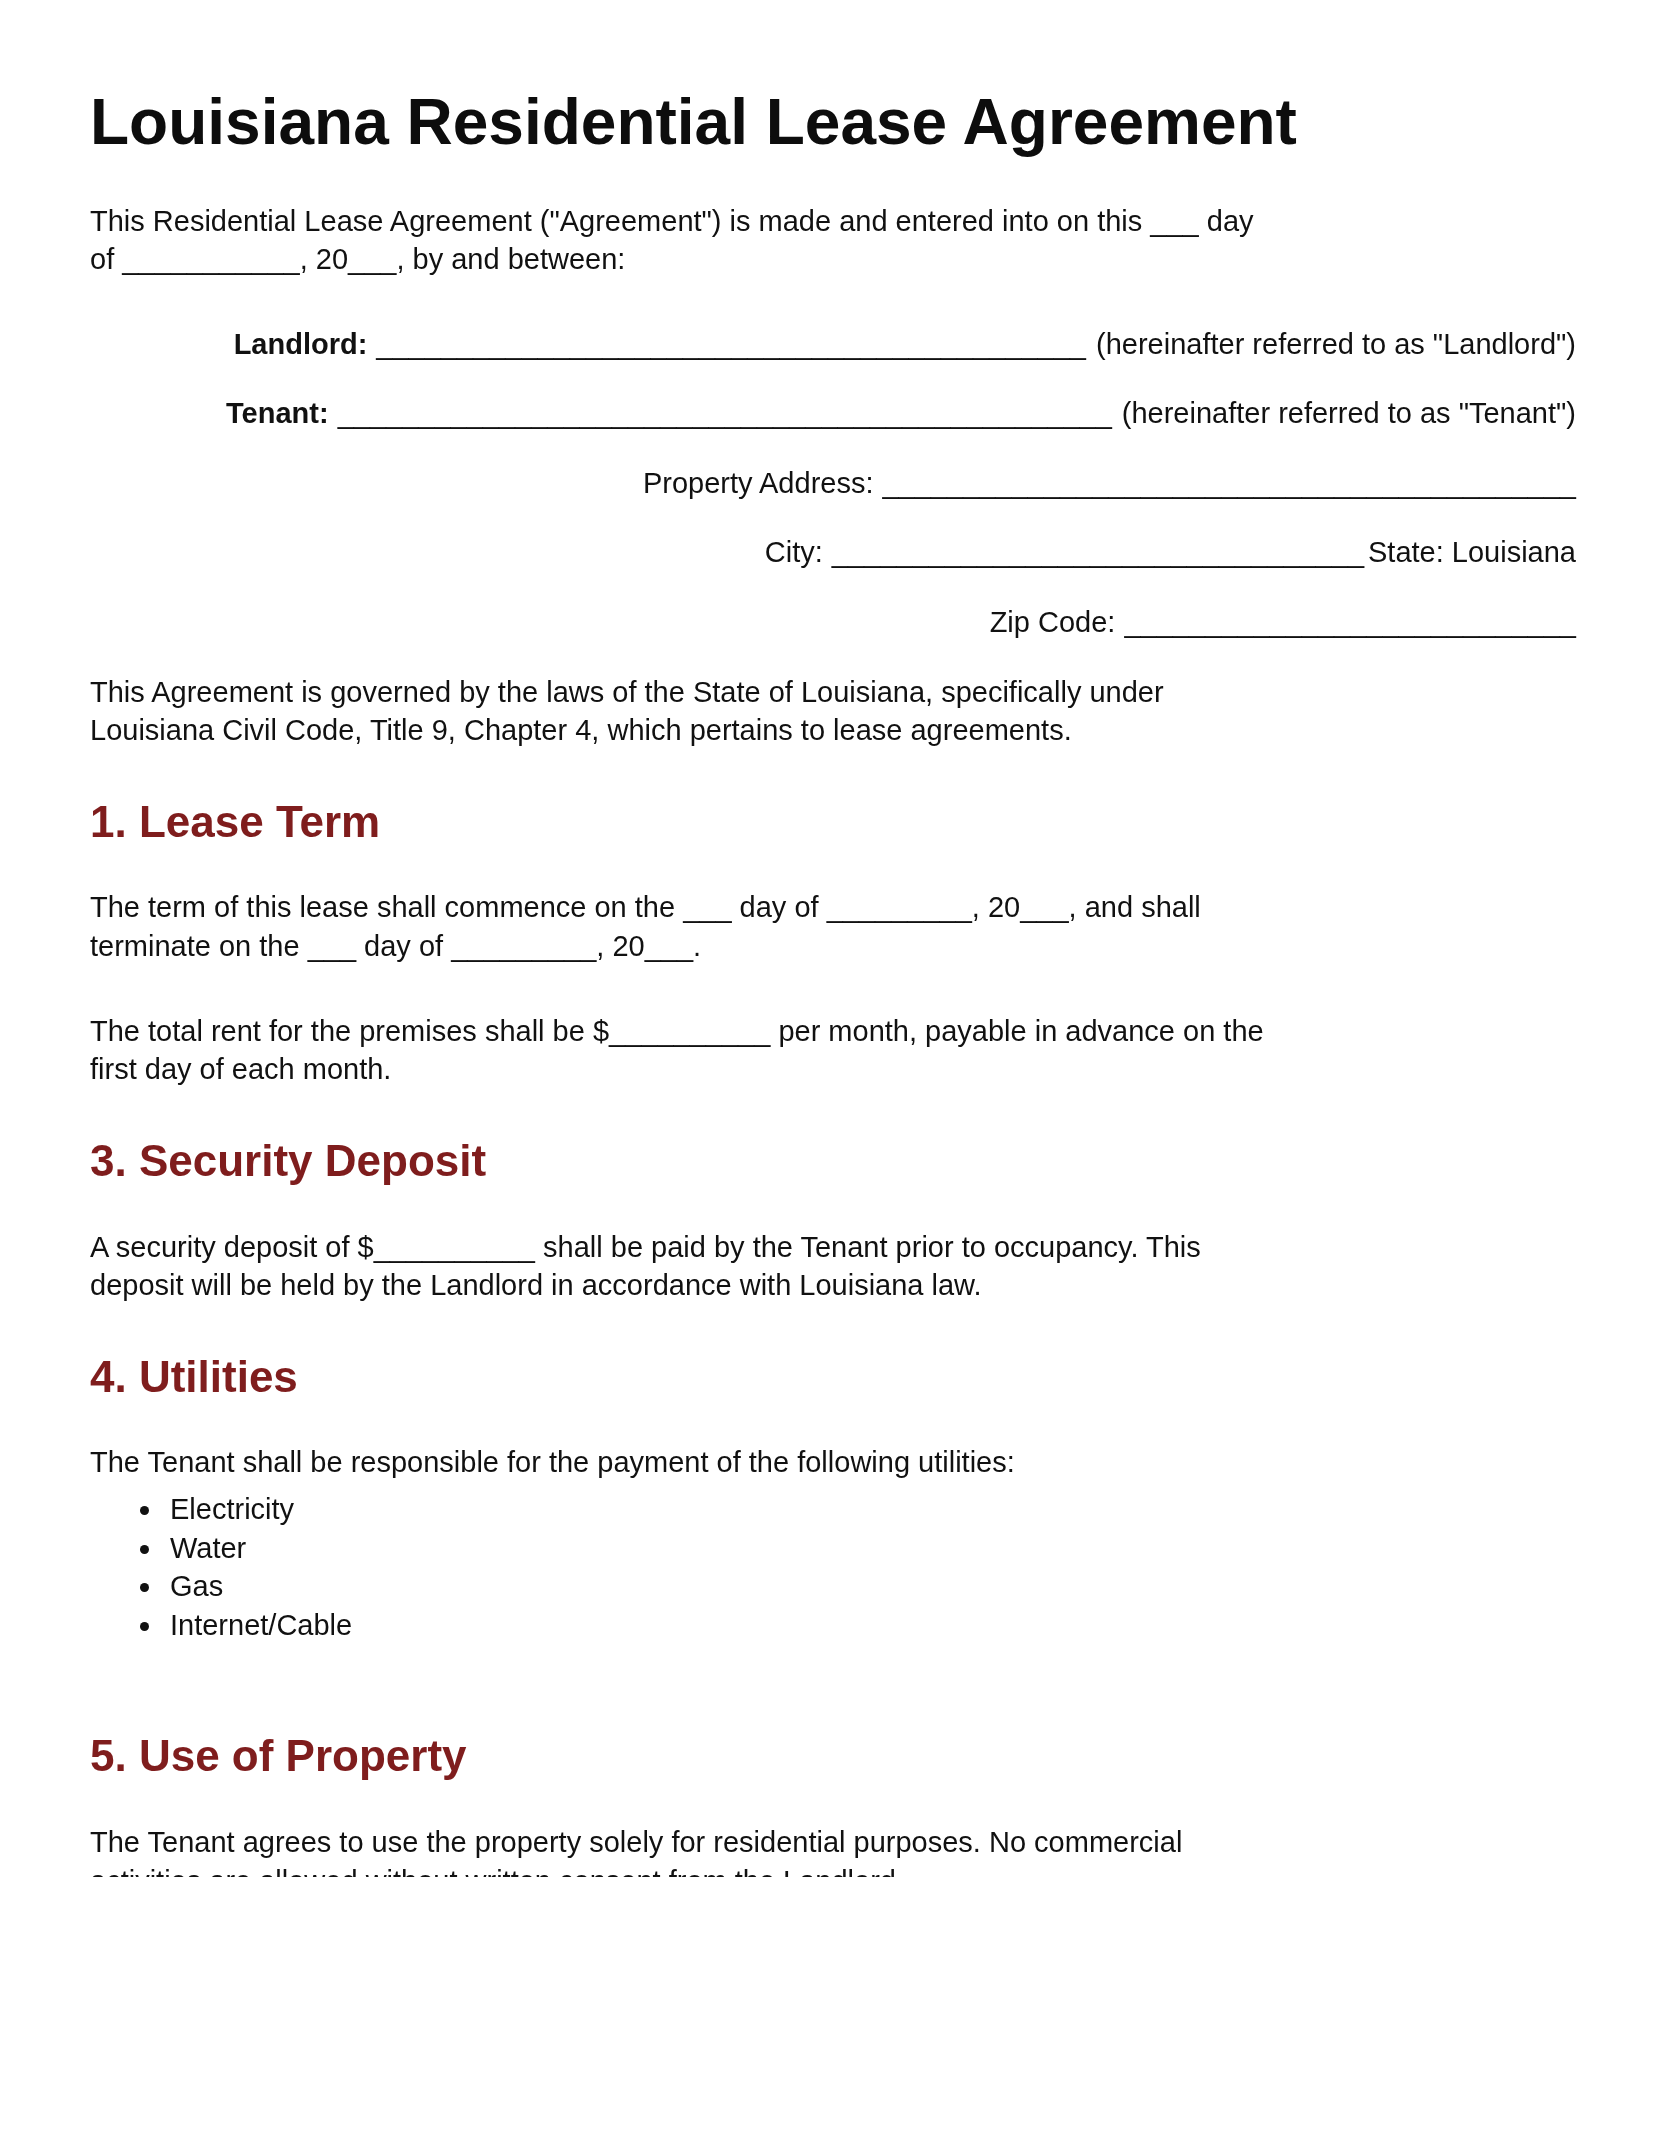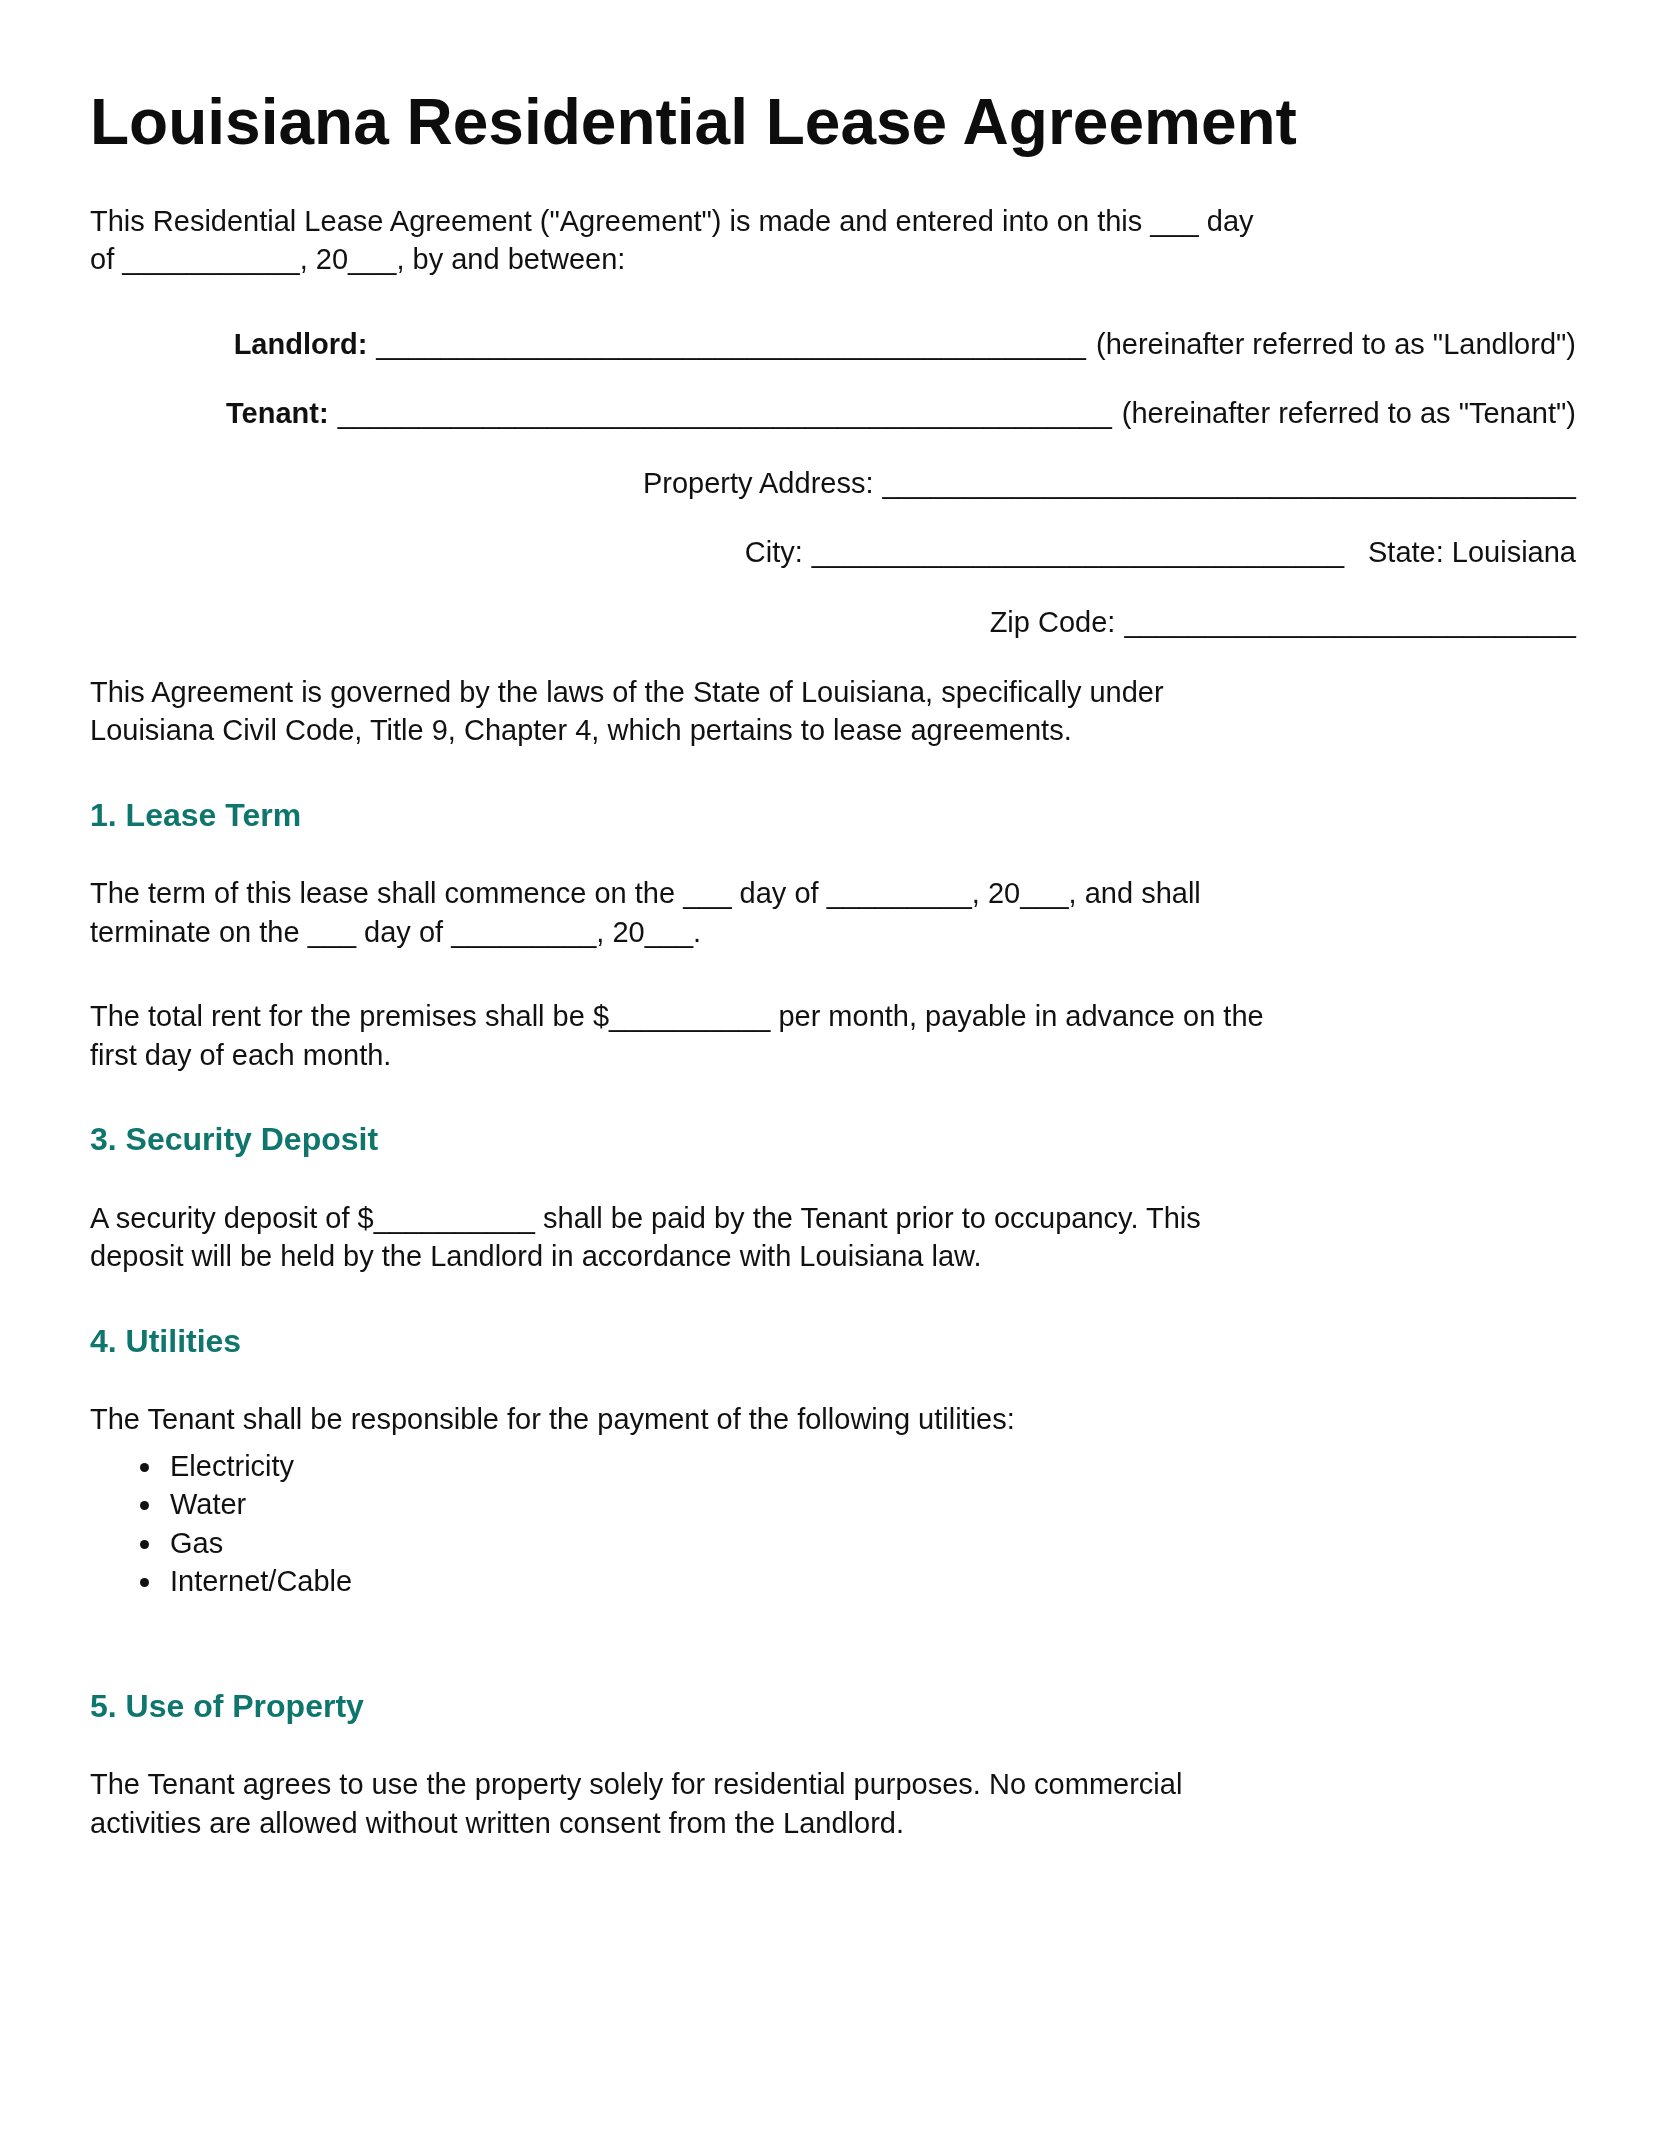--- a/index.html
+++ b/index.html
@@ -20,25 +20,25 @@
   }
   h1.doc-title {
     font-size: 64px;
     line-height: 1.15;
     font-weight: bold;
     margin: 0 0 42px 0;
     color: #0d0d0d;
     white-space: pre-line;
   }
   h2.sec-heading {
-    font-size: 32px;
+    font-size: 44px;
     line-height: 1.2;
     font-weight: bold;
     margin: 46px 0 40px 0;
-    color: #0f766e;
+    color: #7f1d1d;
   }
   p.para {
     font-size: 29px;
     line-height: 1.33;
     margin: 0 0 46px 0;
     white-space: pre-line;
   }
   p.para.tight { margin-bottom: 8px; }
   p.line {
     font-size: 29px;
@@ -47,21 +47,21 @@
     white-space: nowrap;
     text-align: right;
   }
   p.line .lbl { font-weight: normal; }
   p.line .lbl.bold { font-weight: bold; }
   .blank {
     margin-left: 9px;
     letter-spacing: 0;
   }
   .suffix { margin-left: 10px; }
-  .state { margin-left: 24px; }
+  .state { margin-left: 4px; }
   ul.util-list {
     margin: 0 0 26px 0;
     padding: 0 0 0 74px;
     font-size: 29px;
     line-height: 1.33;
   }
   ul.util-list li { margin: 0; padding-left: 6px; }
   h2.sec-heading.sec5 { margin-top: 86px; }
   .watermark {
     position: absolute;

